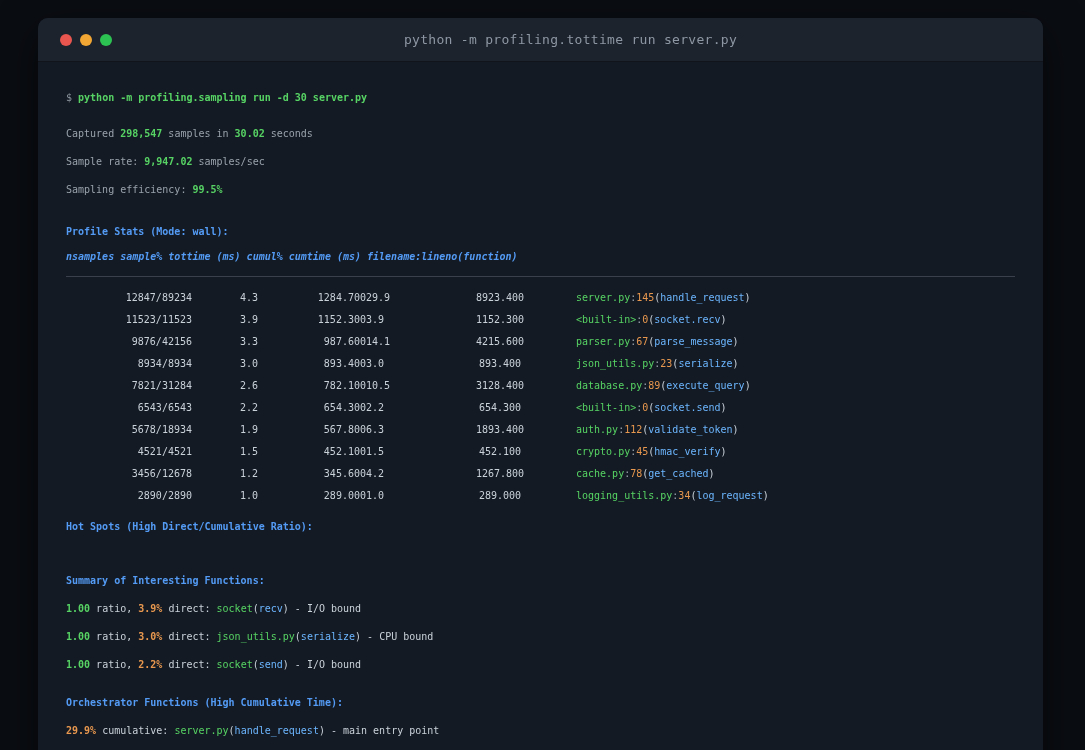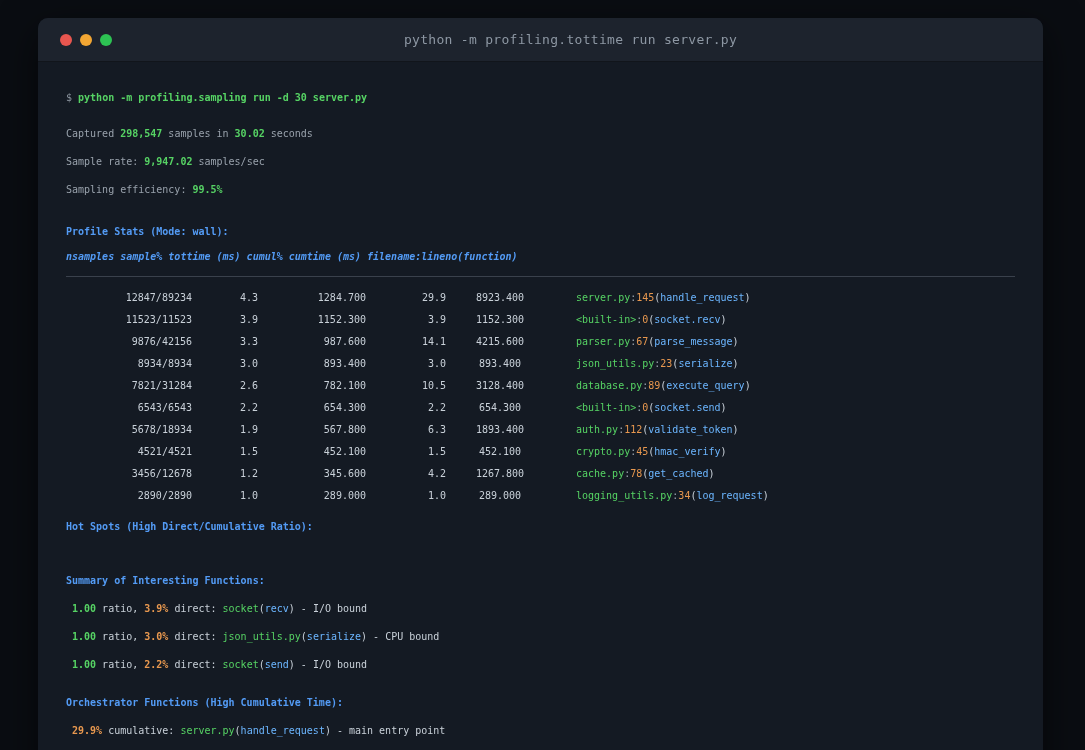--- a/index.html
+++ b/index.html
@@ -40,33 +40,33 @@
   .section-header { color: #539bf5; font-weight: bold; line-height: 28px; white-space: pre; }
   .profile-header { margin-top: 14px; }
   .cols-header { color: #539bf5; font-weight: bold; line-height: 22px; white-space: pre; font-style: italic; }
   .divider { border: none; border-top: 1px solid #3a414c; margin: 8px 0 0 0; }
 
   .trows { margin-top: 10px; }
   .trow { line-height: 22px; white-space: pre; color: #c9d1d9; }
   .trow .c1 { display: inline-block; width: 126px; text-align: right; }
   .trow .c2 { display: inline-block; width: 66px;  text-align: right; }
   .trow .c3 { display: inline-block; width: 108px; text-align: right; }
-  .trow .c4 { display: inline-block; width: 80px;  text-align: right; }
+  .trow .c4 { display: inline-block; width: 80px;  }
   .trow .c5 { display: inline-block; width: 108px; text-align: center; }
   .trow .loc { margin-left: 22px; }
 
   .t-file { color: #56d364; }
   .t-colon { color: #9aa4ae; }
   .t-lineno { color: #e8984f; }
   .t-paren { color: #c9d1d9; }
   .t-func { color: #6cb6ff; }
 
   .summary-header { margin-top: 26px; }
   .hotspots-header { margin-top: 6px; }
-  .plain-line { line-height: 28px; white-space: pre; color: #c9d1d9; margin-left: 6px; }
+  .plain-line { line-height: 28px; white-space: pre; color: #c9d1d9; }
   .hs-ratio { color: #56d364; font-weight: bold; }
   .hs-pct { color: #e8984f; font-weight: bold; }
   .hs-bright { color: #c9d1d9; }
   .orch-header { margin-top: 10px; }
 </style>
 </head>
 <body>
 
 <div class="window">
   <div class="titlebar">

